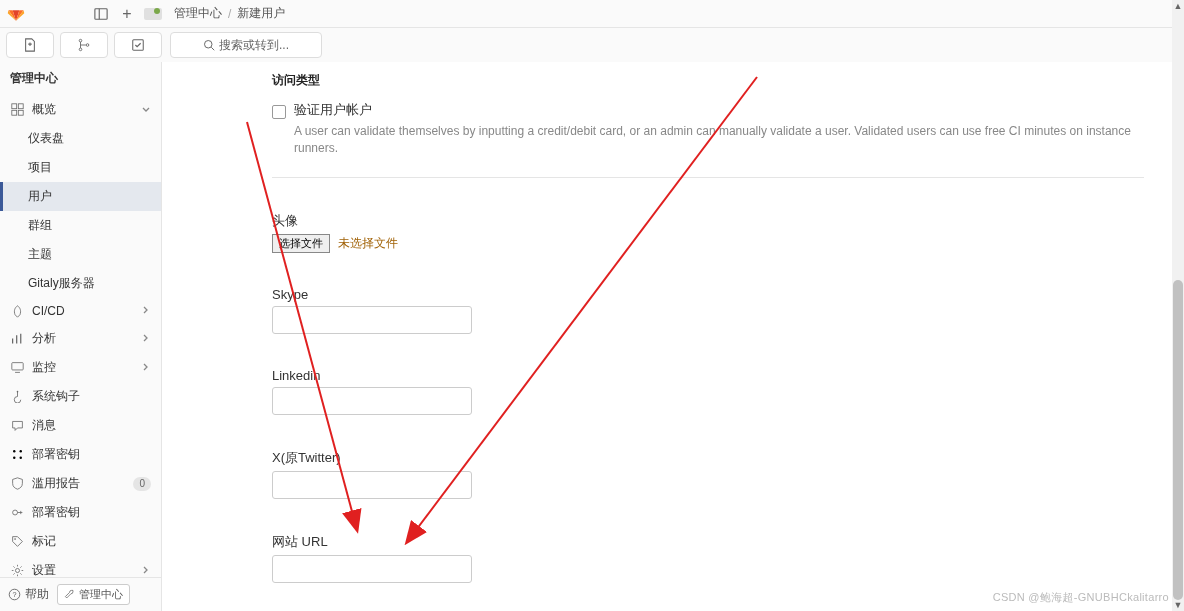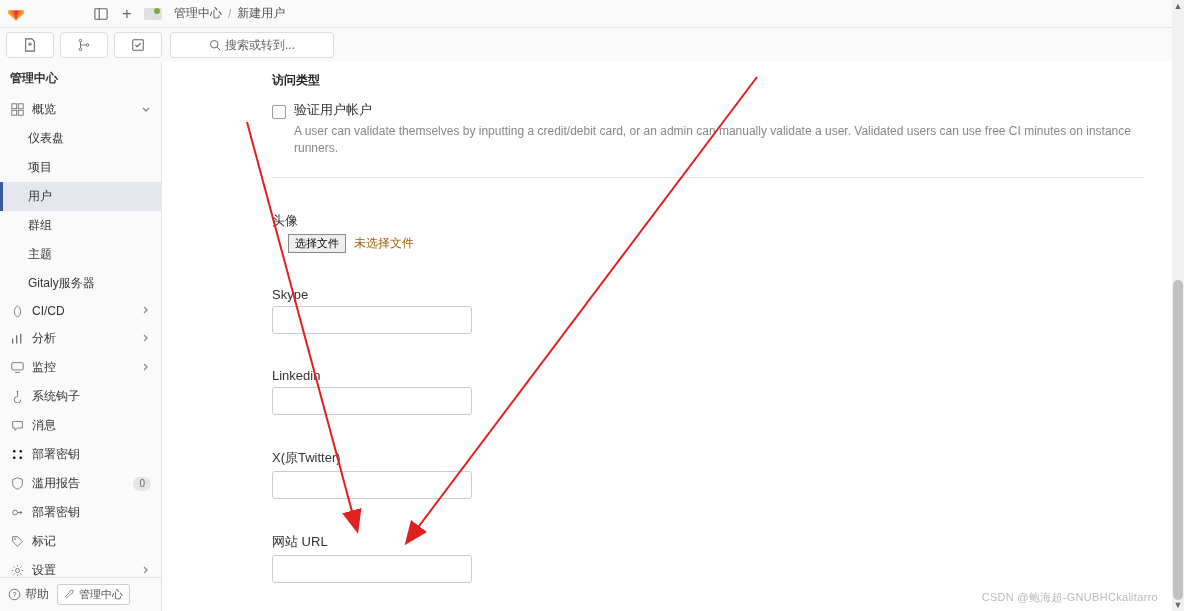--- a/index.html
+++ b/index.html
@@ -14,21 +14,21 @@
     .topbar-btn { width: 22px; height: 22px; display: flex; align-items: center; justify-content: center; border-radius: 3px; cursor: pointer; color: #666; }
     .plus-btn { font-size: 16px; color: #666; }
     .extra-icon { width: 18px; height: 12px; background: #e0e0e0; border-radius: 2px; position: relative; overflow: hidden; }
     .extra-icon::before { content: ""; position: absolute; width: 6px; height: 6px; border-radius: 50%; background: #7ba84a; top: 0; left: 10px; }
     .breadcrumb { margin-left: 10px; font-size: 12px; color: #555; display: flex; align-items: center; gap: 6px; }
     .breadcrumb-sep { color: #aaa; }
 
     
     .secondbar { display: flex; align-items: center; height: 34px; gap: 6px; padding: 0 6px; background: #fafafa; }
     .second-btn { flex: 0 0 48px; height: 26px; border: 1px solid #ddd; border-radius: 4px; display: flex; align-items: center; justify-content: center; color: #666; background: #fff; }
-    .search-box { flex: 0 0 auto; width: 164px; margin-left: 2px; }
+    .search-box { flex: 0 0 auto; width: 152px; margin-left: 2px; }
     .search-inner { height: 26px; border: 1px solid #ddd; border-radius: 4px; display: flex; align-items: center; justify-content: center; color: #666; font-size: 12px; gap: 4px; background: #fff; }
 
     
     .body { display: flex; flex: 1; min-height: 0; }
     .sidebar { width: 162px; border-right: 1px solid #e5e5e5; background: #fafafa; display: flex; flex-direction: column; }
     .sidebar-header { font-size: 12px; font-weight: 600; color: #333; padding: 8px 10px; }
     .nav { flex: 1; overflow-y: auto; }
     .nav-item { display: flex; align-items: center; padding: 6px 10px; font-size: 12px; color: #333; cursor: pointer; gap: 8px; }
     .nav-icon { width: 14px; height: 14px; display: flex; align-items: center; justify-content: center; color: #666; flex-shrink: 0; }
     .nav-label { flex: 1; }
@@ -47,33 +47,33 @@
     .section:last-of-type { border-bottom: none; }
     .section-title { font-size: 12px; font-weight: 600; margin-bottom: 12px; color: #222; }
     .checkbox-row { display: flex; align-items: flex-end; gap: 8px; margin-bottom: 4px; }
     .checkbox { width: 14px; height: 14px; border: 1px solid #999; border-radius: 2px; margin-top: 1px; flex-shrink: 0; background: #fff; }
     .checkbox-label { font-size: 13px; color: #333; }
     .help-text { font-size: 12px; color: #888; margin-left: 22px; line-height: 1.4; }
 
     .field { margin-bottom: 12px; }
     .field-label { font-size: 13px; font-weight: 500; color: #333; margin-bottom: 4px; display: block; margin-top: 34px; }
     .file-row { display: flex; align-items: center; gap: 8px; }
-    .file-btn { border: 1px solid #888; background: #efefef; padding: 1px 6px; font-size: 11px; cursor: pointer; margin-left: 16px; }
+    .file-btn { border: 1px solid #888; background: #efefef; padding: 1px 6px; font-size: 11px; cursor: pointer; }
     .file-status { font-size: 12px; color: #a16207; }
     .text-input { width: 200px; height: 28px; border: 1px solid #ccc; border-radius: 3px; padding: 0 6px; font-size: 13px; }
     
     
     .arrows { position: absolute; top: 0; left: 0; pointer-events: none; }
     
     
     .page-scroll { position: absolute; right: 0; top: 0; width: 12px; height: 611px; background: #f1f1f1; }
     .page-scroll-thumb { position: absolute; right: 1px; width: 10px; background: #c1c1c1; border-radius: 5px; }
     .page-scroll-arrow { position: absolute; right: 0; width: 12px; height: 12px; display: flex; align-items: center; justify-content: center; color: #666; font-size: 9px; }
 
-    .watermark { position: absolute; bottom: 6px; right: 26px; font-size: 11px; color: #bbb; letter-spacing: 0.3px; }
+    .watermark { position: absolute; bottom: 6px; right: 15px; font-size: 11px; color: #bbb; letter-spacing: 0.3px; }
   </style>
 </head>
 <body>
 
 <div class="app">
 
   <div class="topbar">
     <div class="logo-box">
       <svg class="logo" viewBox="0 0 24 24">
         <path fill="#e24329" d="M12 21l-4.5-14h9L12 21z"></path>

